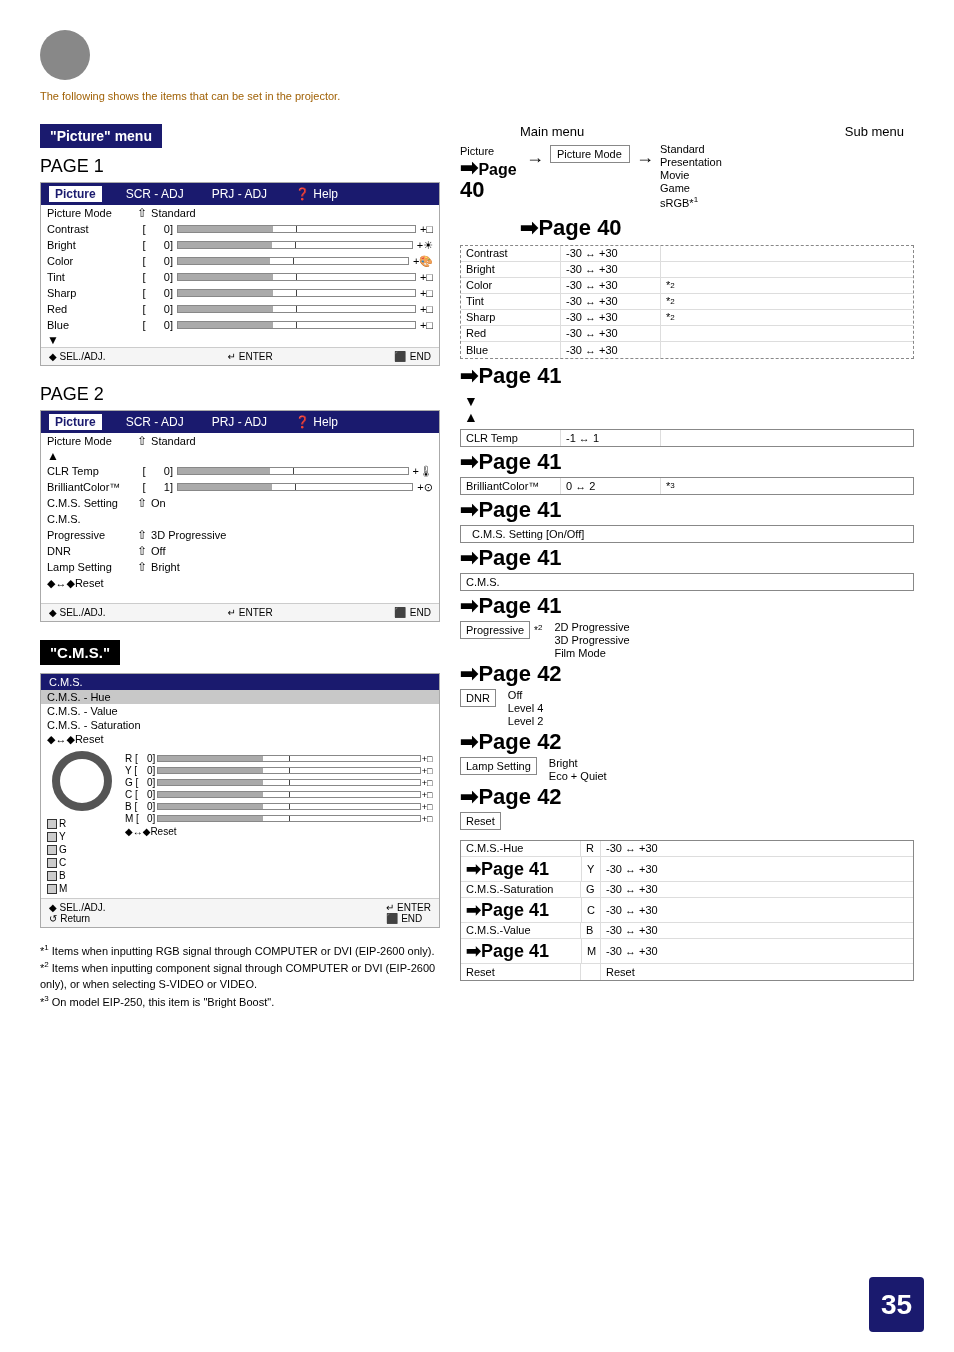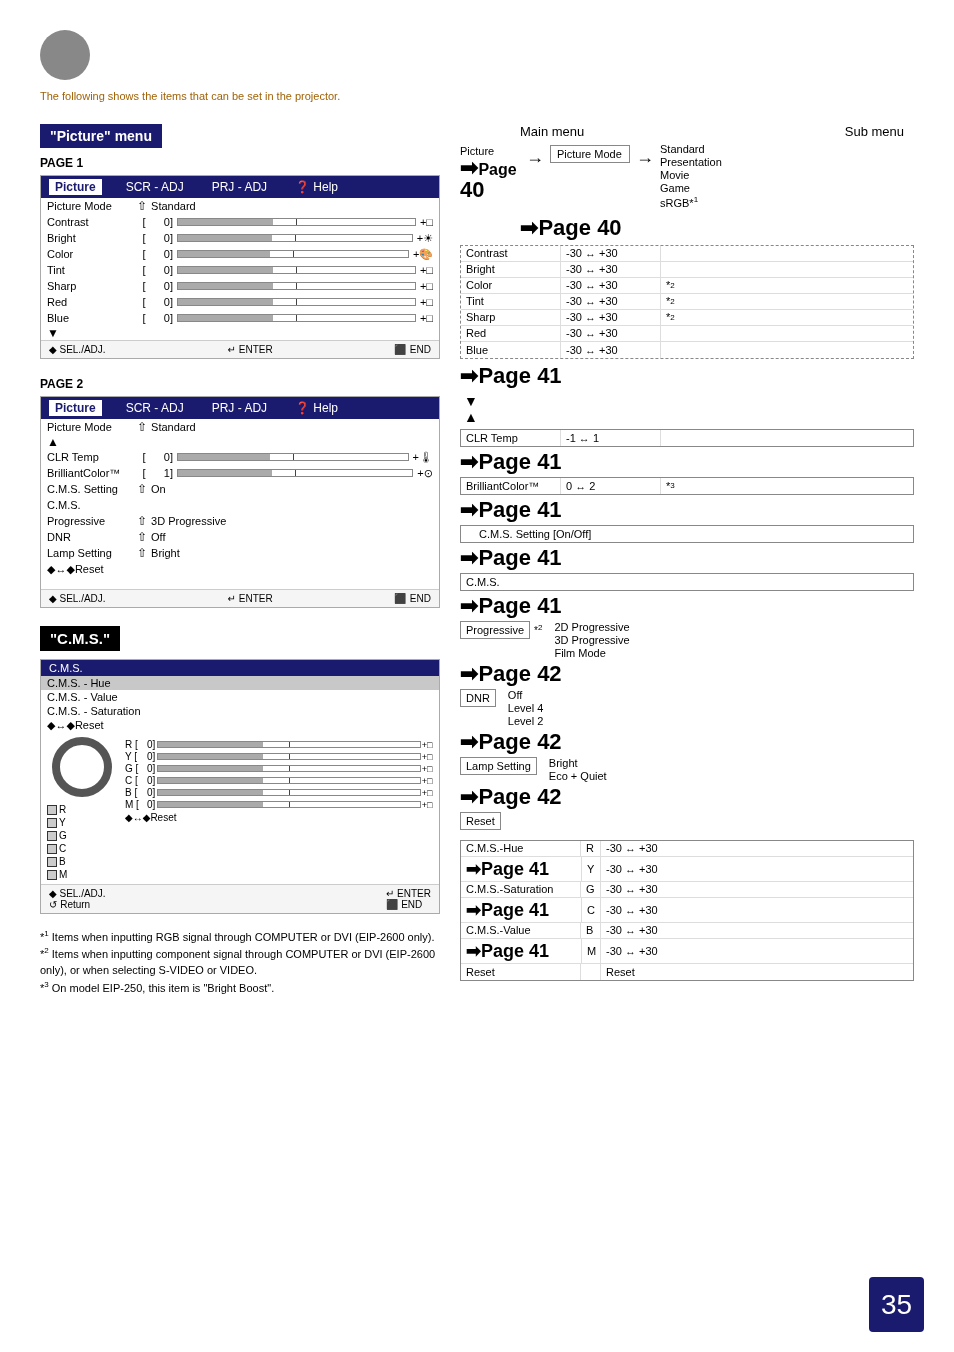--- a/index.html
+++ b/index.html
@@ -53,22 +53,22 @@
       background: #1a1a6e;
       color: #fff;
       font-weight: bold;
       font-size: 14px;
       padding: 4px 10px;
       display: inline-block;
       margin-bottom: 8px;
     }
 
     .page-label {
-      font-size: 12px;
-      font-weight: bold;
+      font-size: 18px;
+      font-weight: normal;
       margin-bottom: 5px;
     }
 
     
     .menu-box {
       border: 1px solid #aaa;
       margin-bottom: 18px;
       background: #fff;
     }
     .menu-box-header {
@@ -270,21 +270,21 @@
       flex: 1;
       position: relative;
     }
 
     
     .page-number {
       position: absolute;
       bottom: 20px;
       right: 30px;
       font-size: 28px;
-      font-weight: normal;
+      font-weight: bold;
       color: #fff;
       background: #1a1a6e;
       width: 55px;
       height: 55px;
       display: flex;
       align-items: center;
       justify-content: center;
       border-radius: 4px;
     }
 
@@ -697,21 +697,21 @@
         <div class="scell scell-a">BrilliantColor™</div>
         <div class="scell scell-b">0 ↔ 2</div>
         <div class="scell scell-c">*<sup>3</sup></div>
       </div>
     </div>
 
     
     <div style="font-size:22px; font-weight:bold; margin-bottom:2px;">➡Page 41</div>
 
     
-    <div style="border:1px solid #888; margin-bottom:2px; font-size:11px; padding: 2px 18px;">C.M.S. Setting [On/Off]</div>
+    <div style="border:1px solid #888; margin-bottom:2px; font-size:11px; padding: 2px 11px;">C.M.S. Setting [On/Off]</div>
 
     
     <div style="font-size:22px; font-weight:bold; margin-bottom:2px;">➡Page 41</div>
 
     
     <div style="border:1px solid #888; margin-bottom:2px; font-size:11px; padding: 2px 5px;">C.M.S.</div>
 
     
     <div style="font-size:22px; font-weight:bold; margin-bottom:2px;">➡Page 41</div>
 

